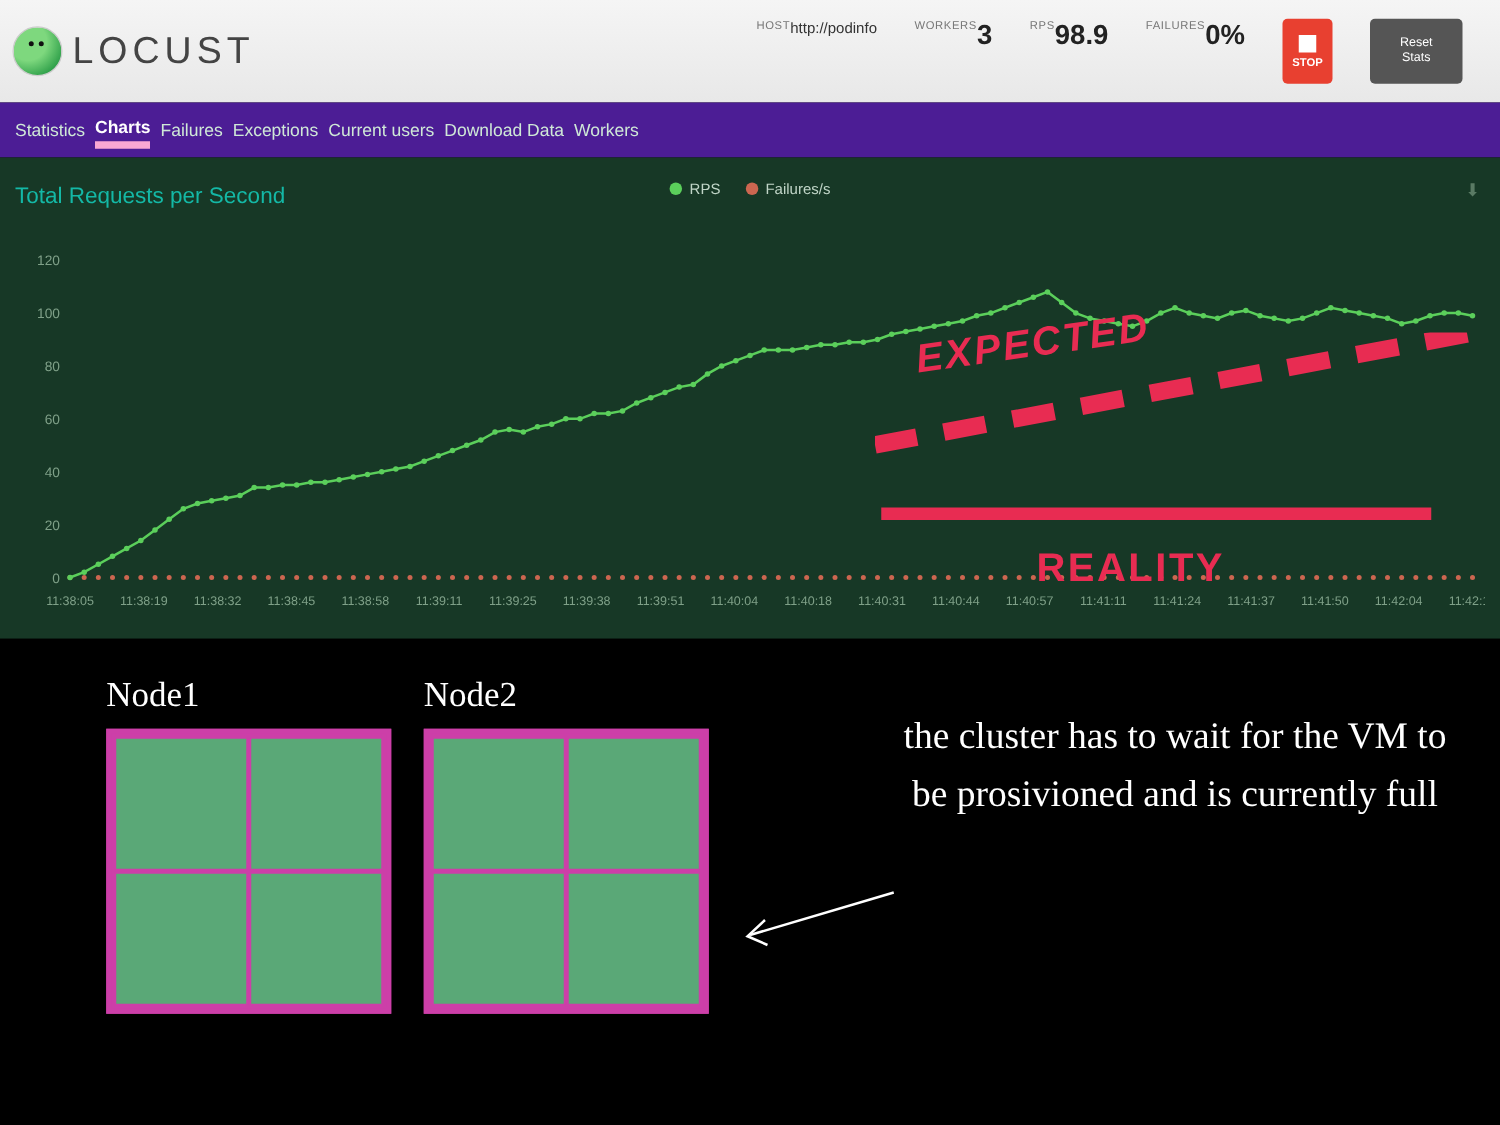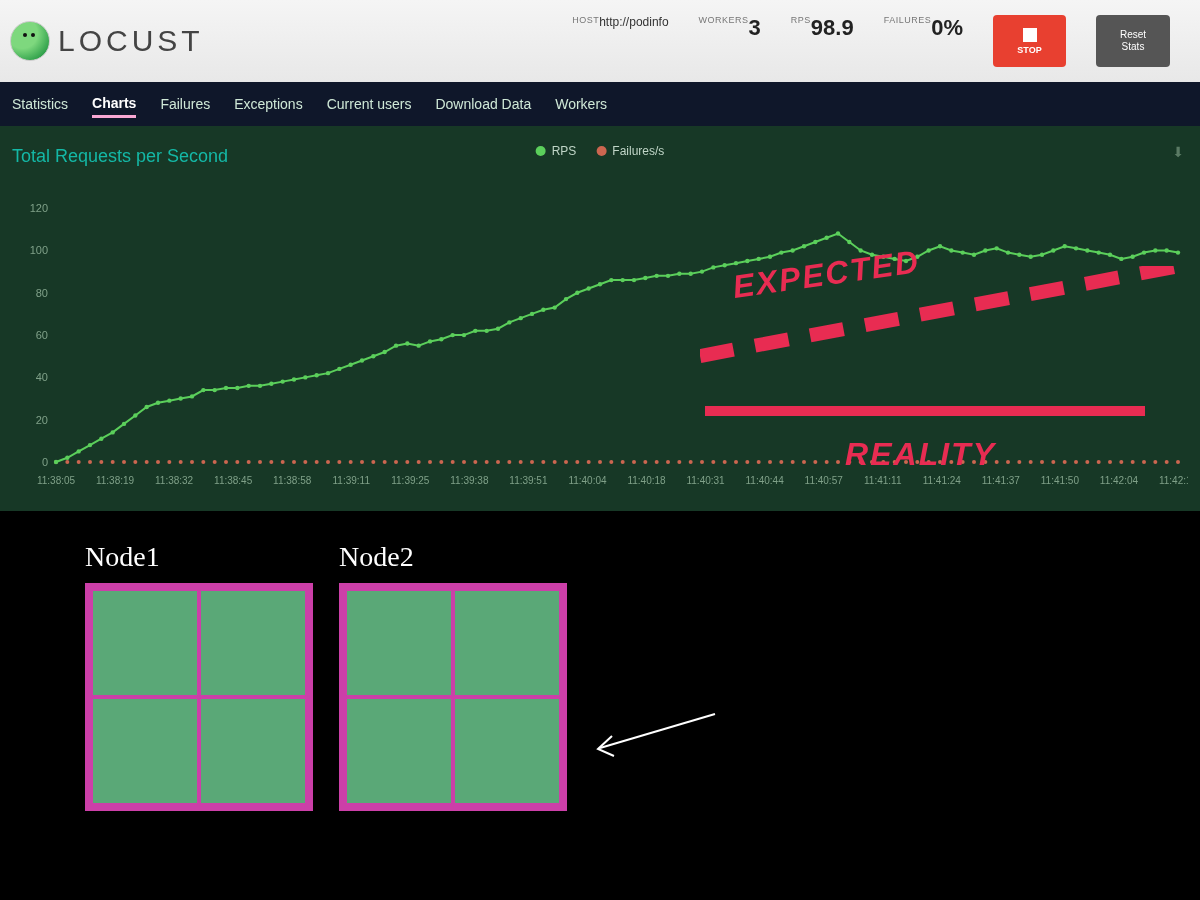--- a/index.html
+++ b/index.html
@@ -13,45 +13,45 @@
 .logo-text { font-size: 30px; letter-spacing: 4px; color: #444; font-weight: 300; }
 
 .metrics { margin-left: auto; display: flex; align-items: flex-start; gap: 30px; padding-right: 20px; }
 .metric { display: flex; flex-direction: row; }
 .metric-label { font-size: 9px; color: #777; text-transform: uppercase; letter-spacing: 0.5px; }
 .metric-value { font-size: 22px; color: #222; font-weight: 700; }
 .metric-sub { font-size: 11px; color: #555; }
 .metric-edit { font-size: 11px; color: #2a8fbd; cursor: pointer; }
 .metric-host { font-size: 12px; color: #333; }
 
-.btn-stop { background: #e84030; color: #fff; width: 73px; height: 52px; display: flex; flex-direction: column; align-items: center; justify-content: center; font-size: 9px; font-weight: 700; gap: 3px; border-radius: 4px; }
+.btn-stop { background: #e84030; color: #fff; width: 40px; height: 52px; display: flex; flex-direction: column; align-items: center; justify-content: center; font-size: 9px; font-weight: 700; gap: 3px; border-radius: 4px; }
 .btn-stop-sq { width: 14px; height: 14px; background: #fff; }
 .btn-reset { background: #555; color: #fff; width: 74px; height: 52px; display: flex; flex-direction: column; align-items: center; justify-content: center; font-size: 10px; font-weight: 400; border-radius: 4px; line-height: 1.2; }
 
 
-.tabs { background: #0f172a; height: 44px; display: flex; align-items: center; gap: 24px; padding: 0 12px; }
+.tabs { background: #4c1d95; height: 44px; display: flex; align-items: center; gap: 8px; padding: 0 12px; }
 .tab { color: #cfe8d7; font-size: 14px; padding: 4px 0; }
-.tab.active { color: #fff; border-bottom: 3px solid #f9a8d4; font-weight: 700; }
+.tab.active { color: #fff; border-bottom: 6px solid #f9a8d4; font-weight: 700; }
 
 
 .chart-panel { background: #173826; height: 385px; position: relative; padding: 20px 12px 10px 12px; }
 .chart-title { color: #14b8a6; font-size: 18px; font-weight: 400; }
 .legend { position: absolute; top: 18px; left: 50%; transform: translateX(-50%); display: flex; gap: 20px; align-items: center; }
 .legend-item { display: flex; align-items: center; gap: 6px; color: #c0d5c7; font-size: 12px; }
 .legend-dot { width: 10px; height: 10px; border-radius: 50%; }
 .legend-dot.green { background: #5bcf5b; }
 .legend-dot.red { background: #cc6650; }
 .download-icon { position: absolute; top: 18px; right: 16px; color: #5a7a64; font-size: 14px; }
 .chart-svg { width: 100%; height: 315px; margin-top: 10px; display: block; }
 
 
 .anno-expected { position: absolute; color: #e82c52; font-weight: 800; font-size: 32px; letter-spacing: 2px; transform: rotate(-8deg); top: 130px; right: 280px; font-style: italic; font-family: 'Arial Black', sans-serif; }
 .anno-dashes { position: absolute; top: 140px; right: 20px; width: 480px; height: 100px; pointer-events: none; }
 .anno-reality-line { position: absolute; top: 280px; right: 55px; width: 440px; height: 10px; background: #e82c52; }
-.anno-reality { position: absolute; color: #e82c52; font-weight: 800; font-size: 32px; letter-spacing: 2px; top: 310px; right: 204px; font-style: italic; font-family: 'Arial Black', sans-serif; }
+.anno-reality { position: absolute; color: #e82c52; font-weight: 800; font-size: 32px; letter-spacing: 2px; top: 310px; right: 220px; font-family: 'Arial Black', sans-serif; }
 
 
 .bottom { background: #000; height: 389px; position: relative; padding: 15px; }
 .nodes-wrap { position: absolute; left: 85px; top: 30px; display: flex; gap: 26px; }
 .node-col { display: flex; flex-direction: column; align-items: flex-start; gap: 10px; }
 .node-label { color: #fff; font-size: 28px; font-family: 'Comic Sans MS', cursive; }
 .node-box { width: 228px; height: 228px; border: 4px solid #cc3fa8; background: #cc3fa8; display: grid; grid-template-columns: 1fr 1fr; grid-template-rows: 1fr 1fr; gap: 4px; padding: 4px; }
 .pod { background: #5aa877; }
 .annotation-text { position: absolute; right: 40px; top: 55px; width: 440px; color: #fff; font-size: 30px; font-family: 'Comic Sans MS', cursive; text-align: center; line-height: 1.55; }
 .arrow-svg { position: absolute; left: 590px; top: 195px; }
@@ -372,13 +372,14 @@
           <div class="pod"></div>
           <div class="pod"></div>
           <div class="pod"></div>
         </div>
       </div>
     </div>
   <svg class="arrow-svg" width="130" height="60">
     <line x1="125" y1="8" x2="10" y2="42" stroke="#fff" stroke-width="2"></line>
     <polyline points="22,30 8,43 24,50" fill="none" stroke="#fff" stroke-width="2"></polyline>
   </svg>
+  <div class="annotation-text">the cluster has to wait for the VM to be prosivioned and is currently full</div>
 </div>
 
 </body></html>

